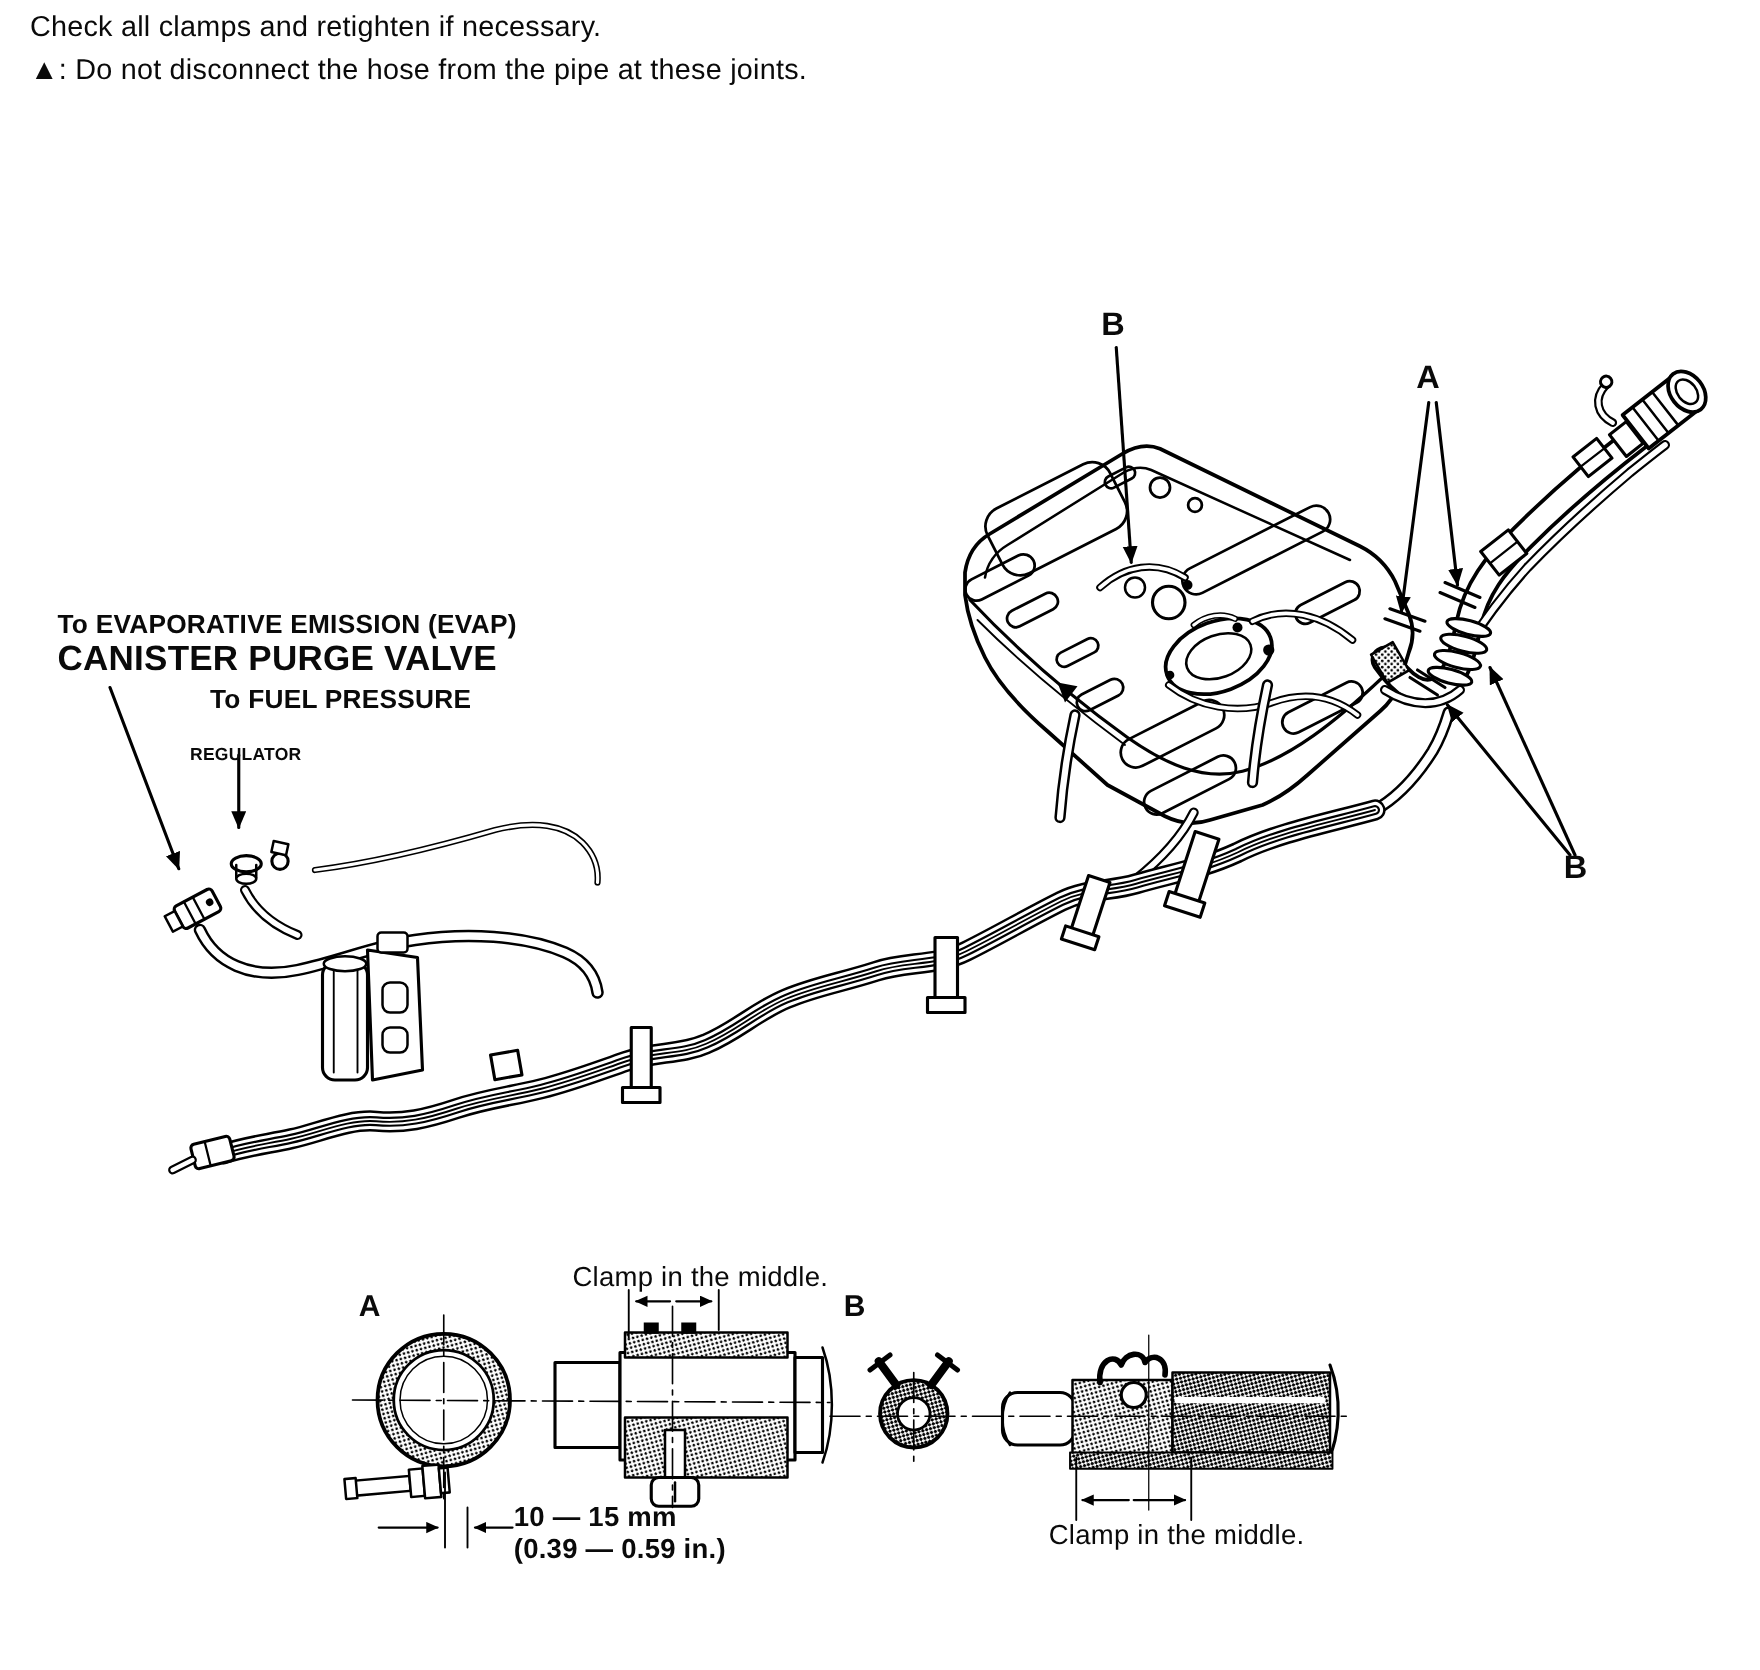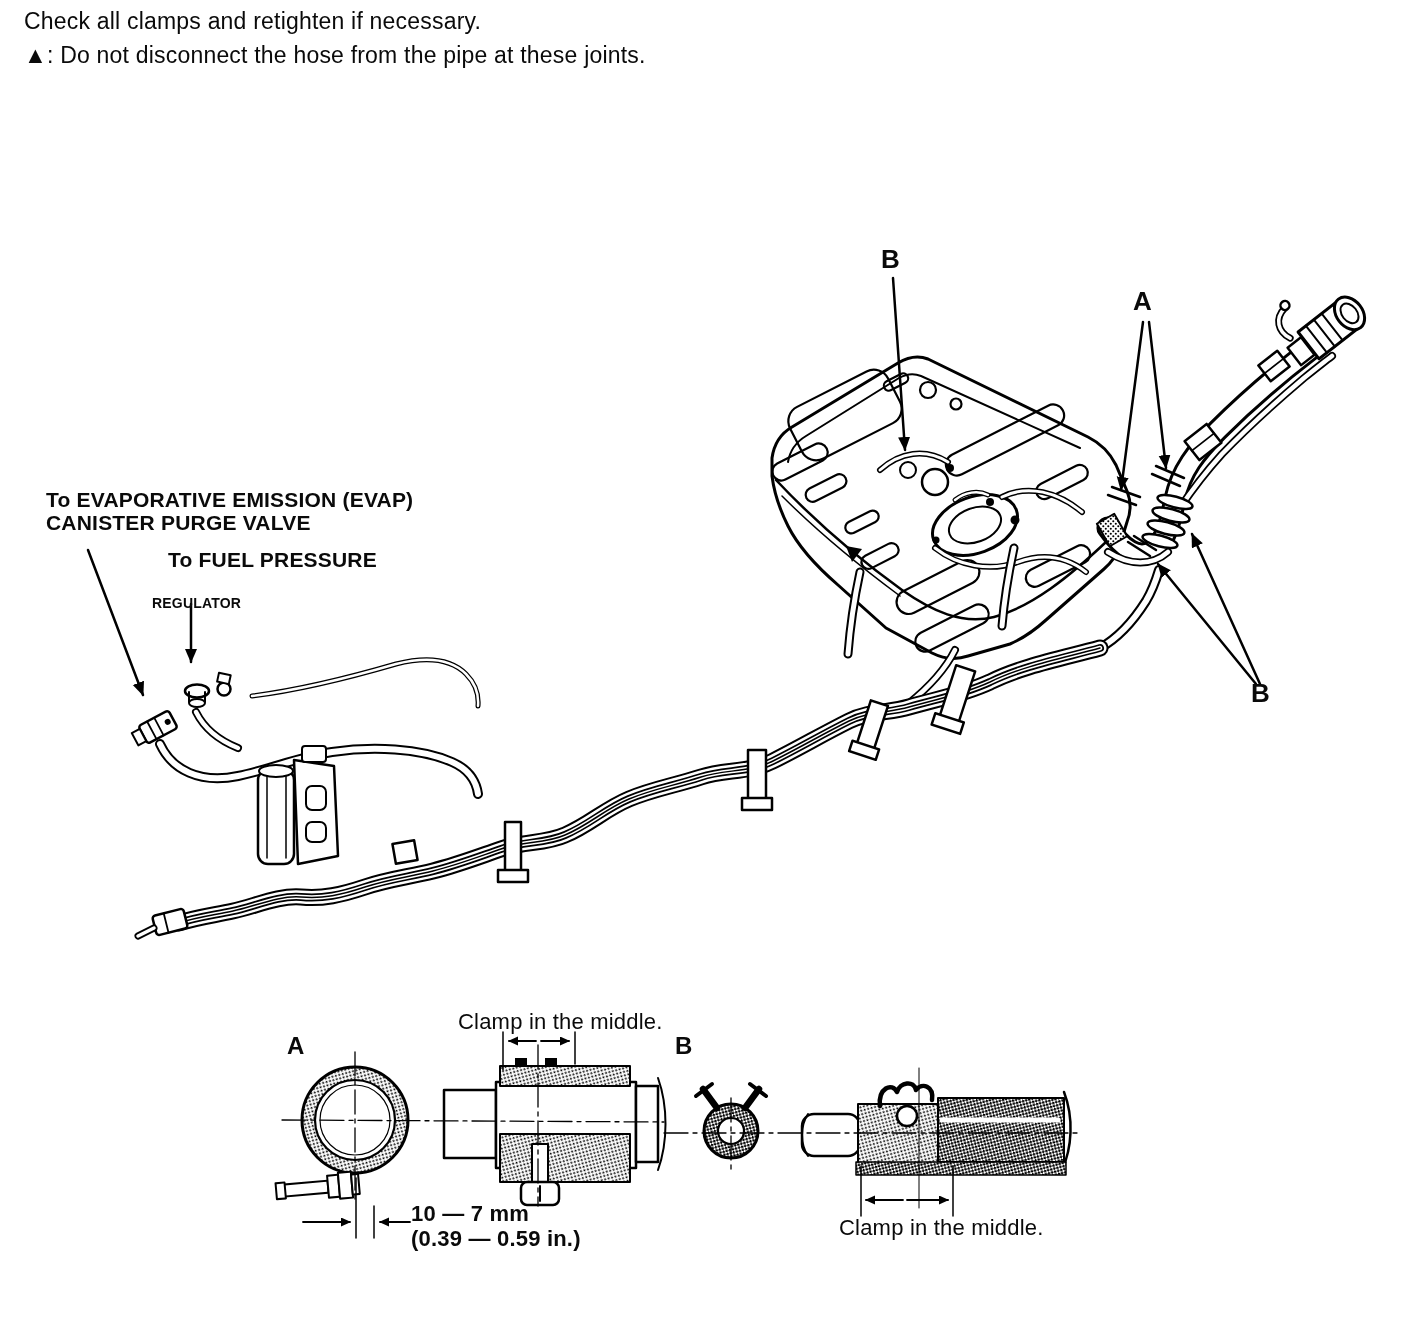--- a/index.html
+++ b/index.html
@@ -4,21 +4,21 @@
 <style>
   html,body{margin:0;padding:0;background:#fff;}
   .page{position:relative;width:1408px;height:1336px;background:#fff;overflow:hidden;
         font-family:"Liberation Sans", sans-serif;color:#000;}
   .art{position:absolute;left:0;top:0;}
   .lbl{position:absolute;white-space:nowrap;color:#0a0a0a;letter-spacing:0.2px;}
   .bold{font-weight:700;}
   #l-h1{left:24px;top:8px;font-size:23px;}
   #l-h2{left:24px;top:42px;font-size:23px;}
   #l-evap1{left:46px;top:488px;font-size:21px;}
-  #l-evap2{left:46px;top:511px;font-size:21px;}
+  #l-evap2{left:46px;top:511px;font-size:28px;}
   #l-fpr1{left:152px;top:548px;font-size:21px;margin-left:16px;}
   #l-fpr2{left:152px;top:595px;font-size:14px;}
   #l-btop{left:881px;top:244px;font-size:26px;}
   #l-aright{left:1133px;top:286px;font-size:26px;}
   #l-bfiller{left:1251px;top:678px;font-size:26px;}
   #l-da{left:287px;top:1032px;font-size:24px;}
   #l-db{left:675px;top:1032px;font-size:24px;}
   #l-cna{left:458px;top:1009px;font-size:22px;}
   #l-cnb{left:839px;top:1215px;font-size:22px;}
   #l-dm1{left:411px;top:1201px;font-size:22px;}
@@ -325,19 +325,19 @@
 <div class="lbl bold" id="l-evap2">CANISTER PURGE VALVE</div>
 <div class="lbl bold" id="l-fpr1">To FUEL PRESSURE</div>
 <div class="lbl bold" id="l-fpr2">REGULATOR</div>
 
 <div class="lbl bold" id="l-btop">B</div>
 <div class="lbl bold" id="l-aright">A</div>
 <div class="lbl bold" id="l-bfiller">B</div>
 
 <div class="lbl bold" id="l-da">A</div>
 <div class="lbl" id="l-cna">Clamp in the middle.</div>
-<div class="lbl bold" id="l-dm1">10 — 7 mm</div>
+<div class="lbl bold" id="l-dm1">10 — 15 mm</div>
 <div class="lbl bold" id="l-dm2">(0.39 — 0.59 in.)</div>
 
 <div class="lbl bold" id="l-db">B</div>
 <div class="lbl" id="l-cnb">Clamp in the middle.</div>
 
 </div>
 
 </body></html>

